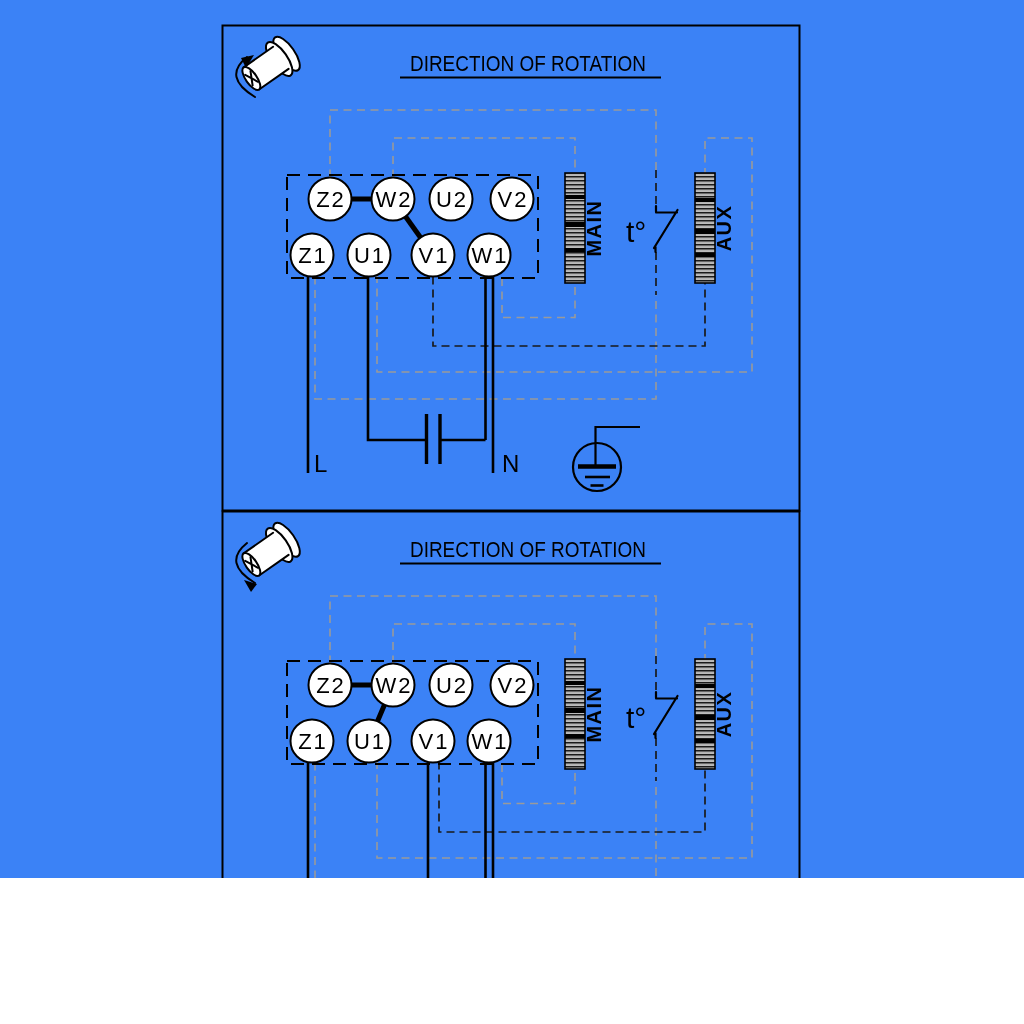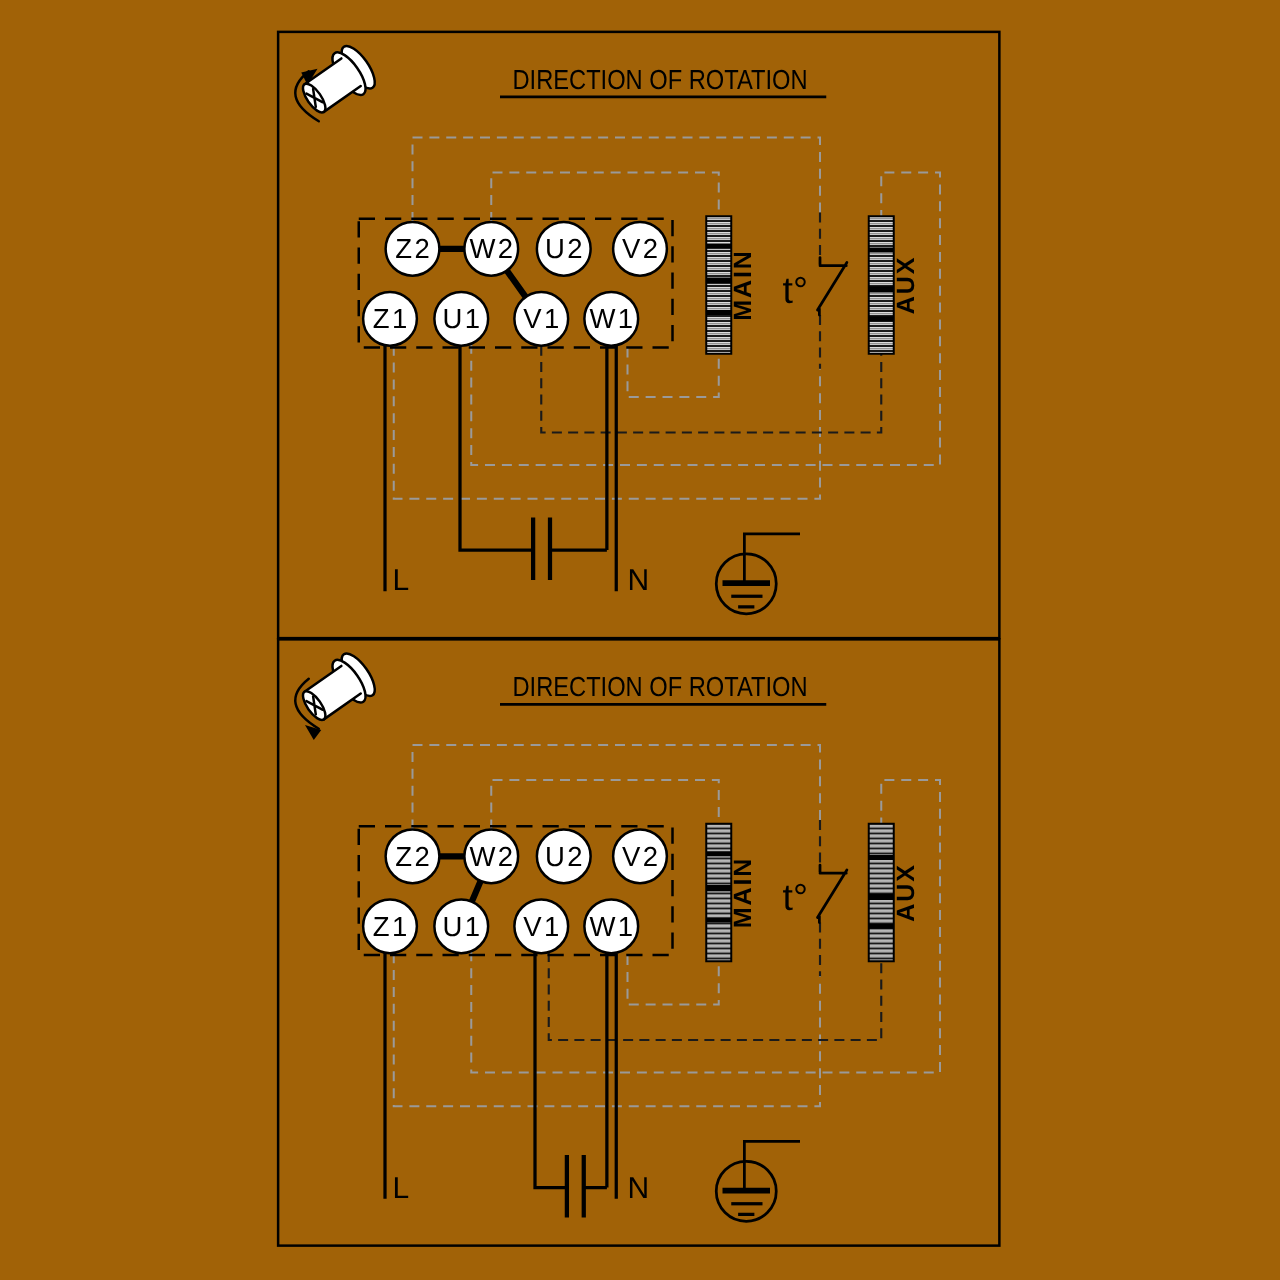--- a/index.html
+++ b/index.html
@@ -1,16 +1,16 @@
 <!DOCTYPE html>
 <html><head>
 <meta charset="utf-8">
 <style>
   html,body{margin:0;padding:0;background:#ffffff;}
-  .stage{position:relative;width:1024px;height:1024px;background:#a16207;overflow:hidden;text-align:center;}
+  .stage{position:relative;width:1024px;height:878px;background:#3b82f6;overflow:hidden;text-align:center;}
   svg{position:absolute;left:0;top:0;}
   .border{fill:none;stroke:#000;stroke-width:2;}
   .boxd{fill:none;stroke:#000;stroke-width:2;stroke-dasharray:13 8;}
   .circ{fill:#fff;stroke:#000;stroke-width:2;}
   .wire{fill:none;stroke:#000;stroke-width:2.6;stroke-linecap:butt;}
   .bridge{fill:none;stroke:#000;stroke-width:5;stroke-linecap:round;}
   .dashg{fill:none;stroke:#9a9a9a;stroke-width:1.6;stroke-dasharray:8 5.5;}
   .dashb{fill:none;stroke:#1a1a1a;stroke-width:1.7;stroke-dasharray:8 5;}
   .sw{fill:none;stroke:#000;stroke-width:2.2;stroke-linecap:round;}
   .plate{fill:none;stroke:#000;stroke-width:3.4;}

